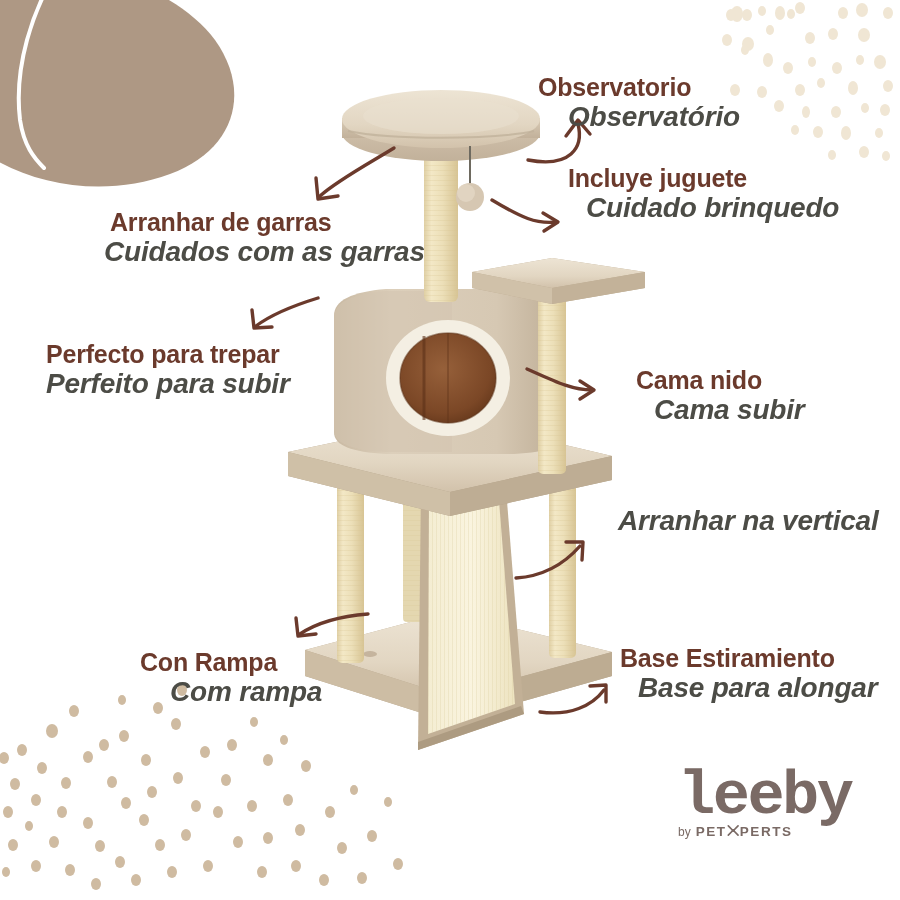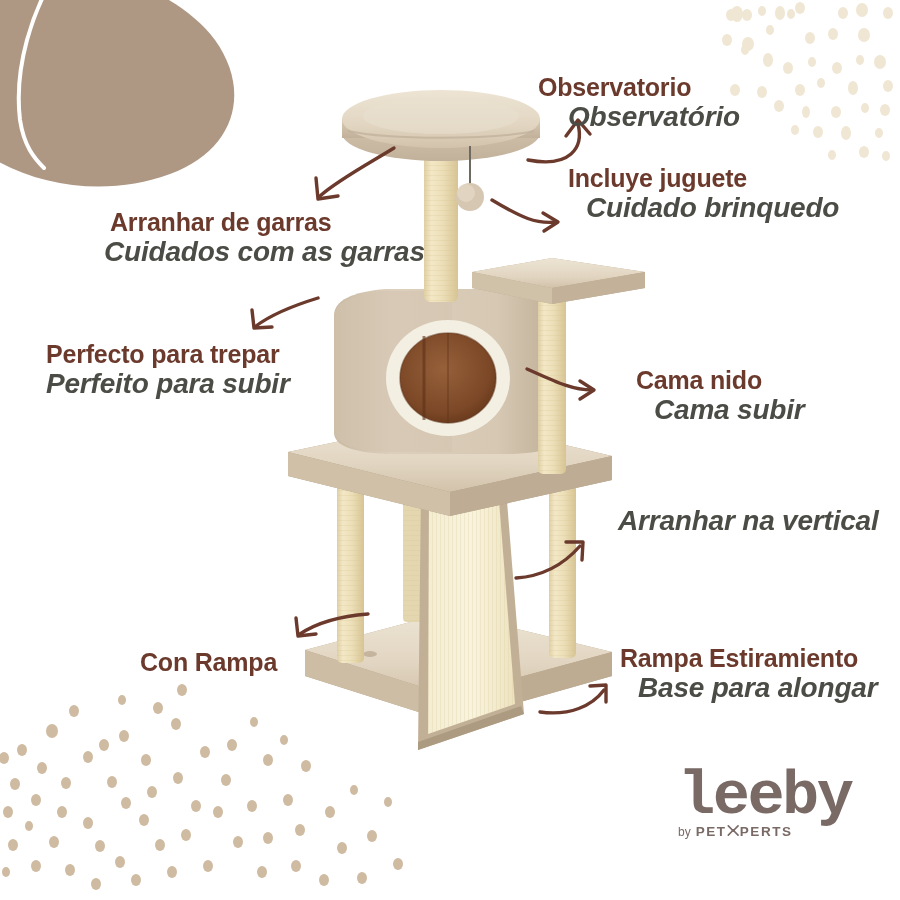--- a/index.html
+++ b/index.html
@@ -377,24 +377,25 @@
       <div class="es">Cama nido</div>
       <div class="pt">Cama subir</div>
     </div>
 
     <div class="callout al-ind2" style="left:600px; top:505px;">
       <div class="pt">Arranhar na vertical</div>
     </div>
 
     <div class="callout al-ind" style="left:124px; top:648px;margin-left:16px;">
       <div class="es">Con Rampa</div>
+      <div class="pt">Com rampa</div>
     </div>
 
     <div class="callout al-ind2" style="left:620px; top:644px;">
-      <div class="es">Rampa Estiramiento</div>
+      <div class="es">Base Estiramiento</div>
       <div class="pt">Base para alongar</div>
     </div>
   </div>
 
   <div id="logo-layer" class="layer">
     <div class="logo-wrap">
       <div class="logo-word">leeby</div>
       <div class="logo-sub">
         <span class="by">by</span>
         <span class="bold">PET</span><svg width="13" height="13" viewBox="0 0 20 20" style="vertical-align:-1px;">

